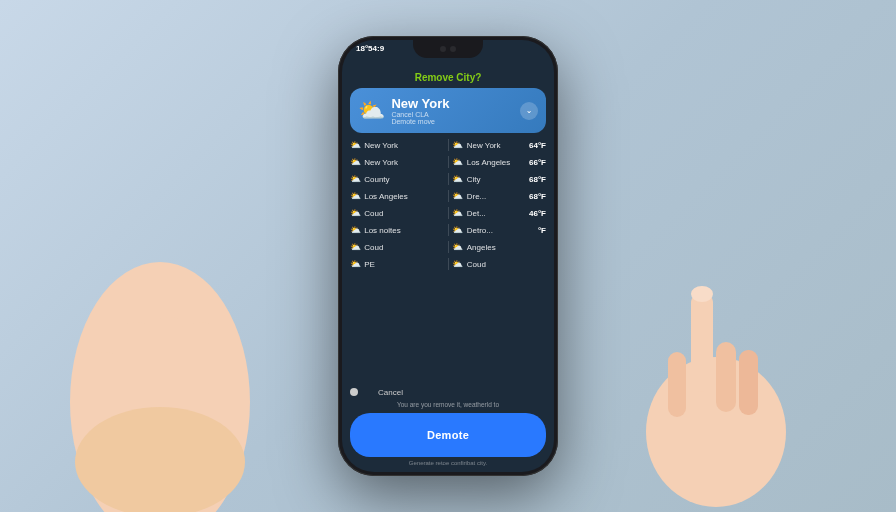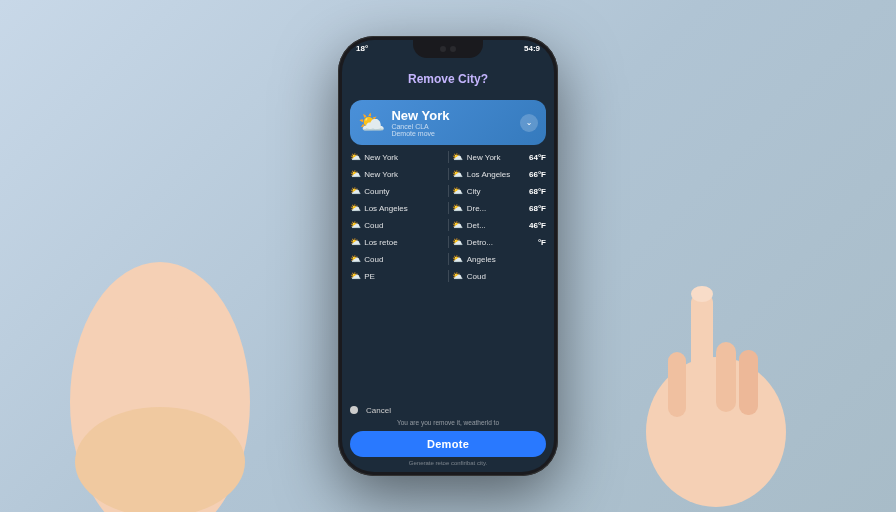--- a/index.html
+++ b/index.html
@@ -52,48 +52,47 @@
       gap: 4px;
     }
     .camera-dot {
       width: 6px; height: 6px;
       background: #2a2a2e;
       border-radius: 50%;
     }
     
     .status-bar {
       position: absolute;
-      top: 0; left: 0; right: 0;
+      top: 0; left: 0; right: 12px;
       height: 26px;
       display: flex;
       align-items: flex-start;
-      justify-content: space-between;
       padding: 4px 14px 0;
       z-index: 15;
     }
     .status-time {
       color: #fff;
       font-size: 8px;
       font-weight: 600;
     }
     
     .screen-content {
       position: absolute;
       top: 26px; left: 0; right: 0; bottom: 0;
       display: flex;
       flex-direction: column;
       overflow: hidden;
     }
     
     .dialog-title {
-      color: #c4b5fd;
-      font-size: 12px;
+      color: #84cc16;
+      font-size: 10px;
       font-weight: 700;
       text-align: center;
-      padding: 6px 0 14px;
+      padding: 6px 0 5px;
     }
     
     .city-card {
       margin: 0 8px 4px;
       background: linear-gradient(135deg, #4a90d9 0%, #357abd 100%);
       border-radius: 12px;
       padding: 8px;
       display: flex;
       align-items: center;
       gap: 6px;
@@ -161,21 +160,21 @@
       background: rgba(255,255,255,0.15);
       margin: 0 2px;
     }
     
     .bottom-section {
       padding: 4px 8px 6px;
     }
     .cancel-row {
       display: flex;
       align-items: center;
-      gap: 8px;
+      gap: 20px;
       margin-bottom: 4px;
     }
     .cancel-dot {
       width: 8px; height: 8px;
       background: #ccc;
       border-radius: 50%;
     }
     .cancel-text {
       color: #ccc;
       font-size: 8px;
@@ -188,21 +187,21 @@
       line-height: 1.3;
     }
     .demote-btn {
       background: #2979ff;
       color: #fff;
       font-size: 11px;
       font-weight: 700;
       border: none;
       border-radius: 20px;
       width: 100%;
-      padding: 7px 0;
+      padding: 16px 0;
       cursor: pointer;
       letter-spacing: 0.3px;
     }
     .confirm-text {
       color: rgba(255,255,255,0.4);
       font-size: 6px;
       text-align: center;
       margin-top: 3px;
     }
     
@@ -334,21 +333,21 @@
             <div class="city-row-right">
               <span class="row-icon">⛅</span>
               <span class="row-name">Det...</span>
               <span class="row-temp">46°F</span>
             </div>
           </div>
 
           <div class="city-row">
             <div class="city-row-left">
               <span class="row-icon">⛅</span>
-              <span class="row-name">Los retoe</span>
+              <span class="row-name">Los noites</span>
             </div>
             <div class="row-divider"></div>
             <div class="city-row-right">
               <span class="row-icon">⛅</span>
               <span class="row-name">Detro...</span>
               <span class="row-temp">°F</span>
             </div>
           </div>
 
           <div class="city-row">

